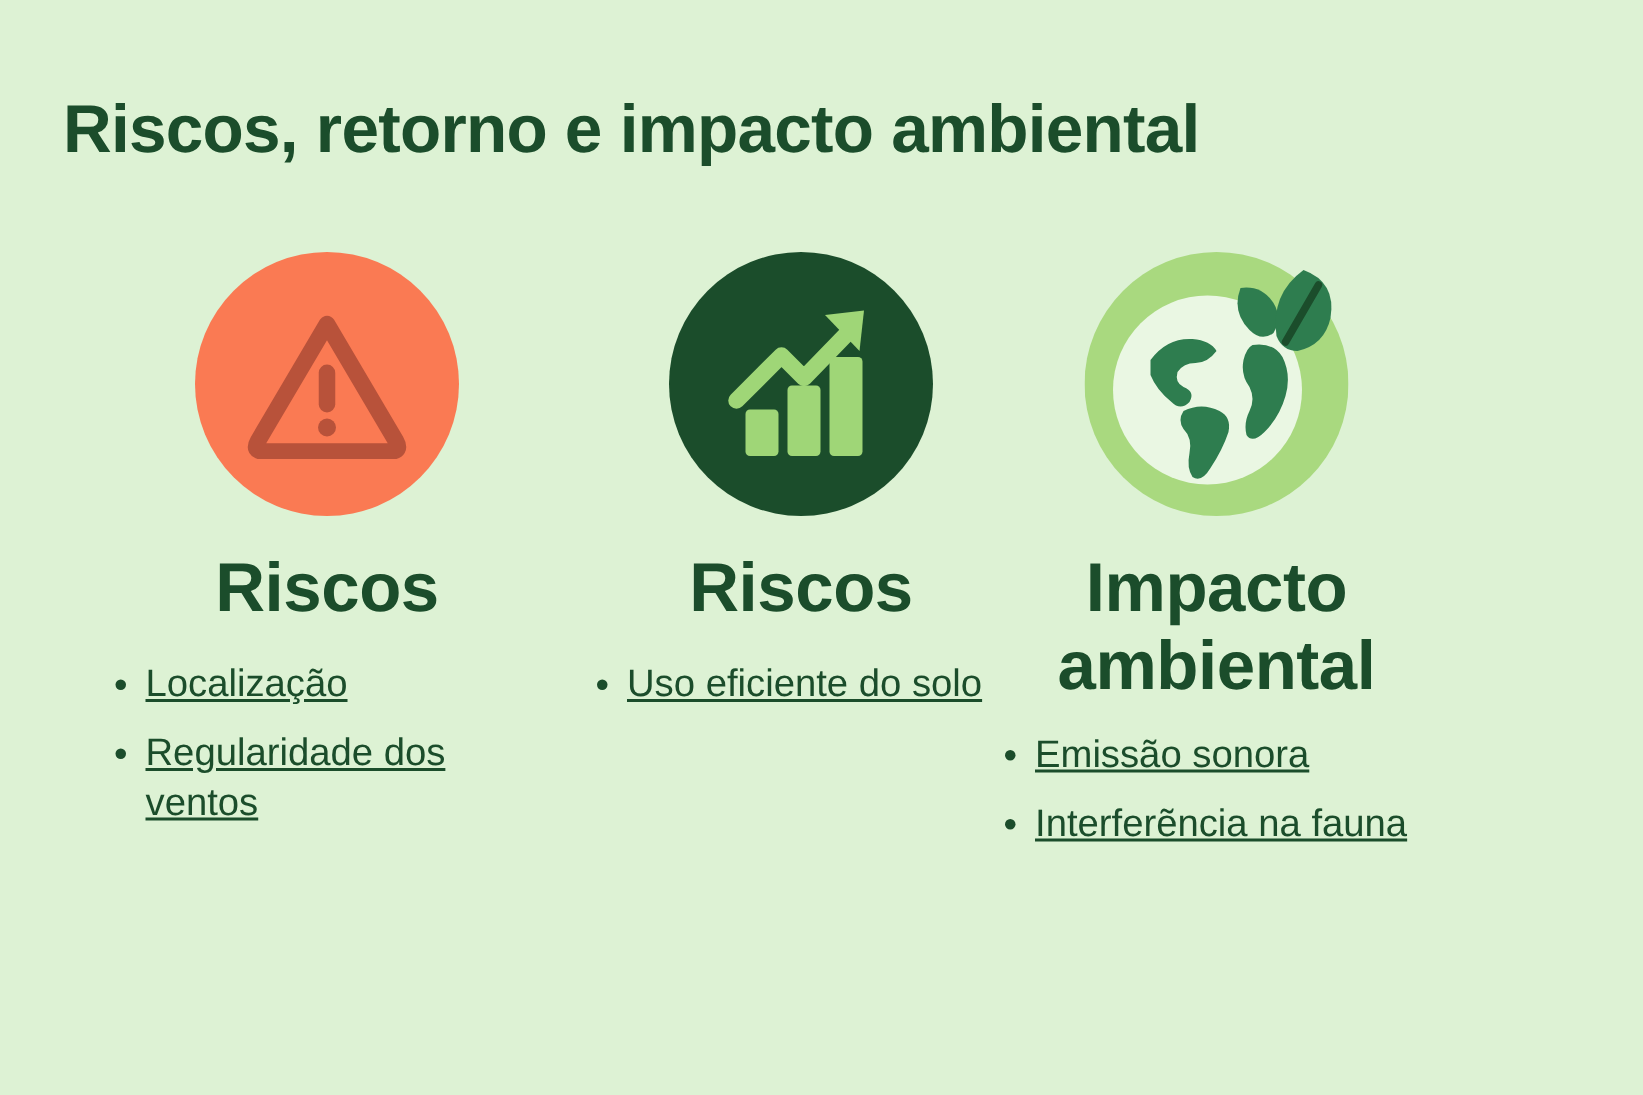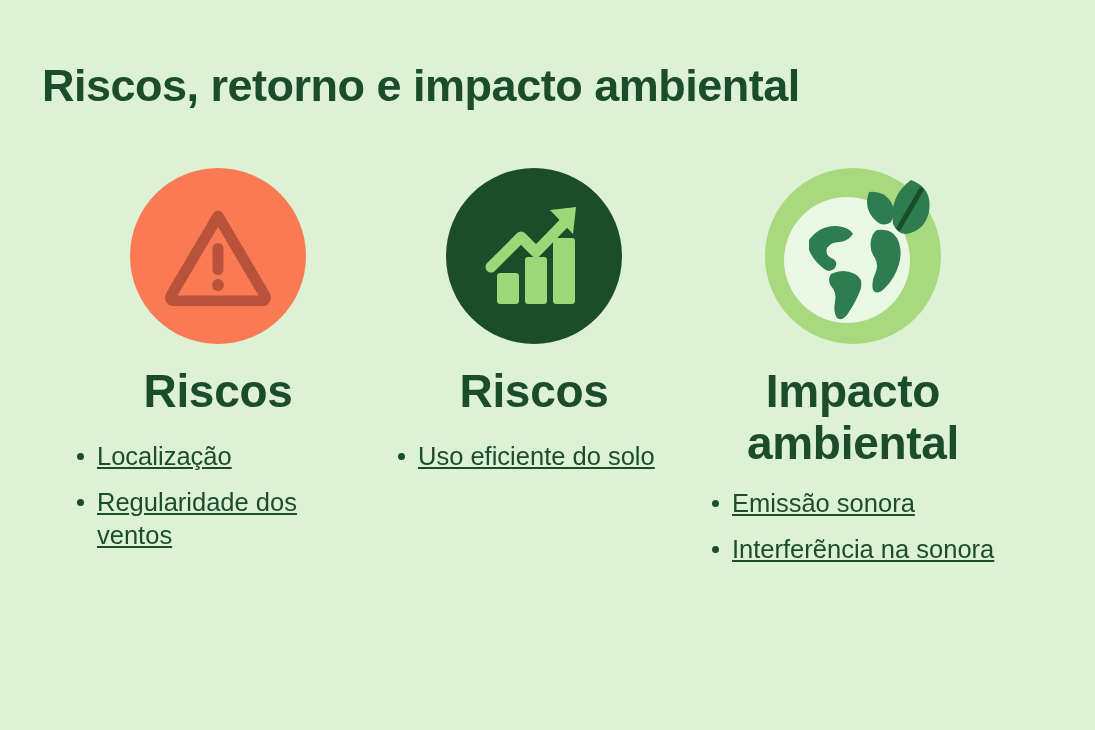--- a/index.html
+++ b/index.html
@@ -40,21 +40,21 @@
     left: 0;
     top: 168px;
     width: 1095px;
   }
   .column {
     position: absolute;
     top: 0;
   }
   .col-1 { left: 57px;  width: 322px; }
   .col-2 { left: 378px; width: 312px; }
-  .col-3 { left: 692px; width: 322px; }
+  .col-3 { left: 650px; width: 322px; }
 
   
   .icon-wrap {
     width: 176px;
     height: 176px;
     border-radius: 50%;
     display: flex;
     align-items: center;
     justify-content: center;
     margin: 0 auto;
@@ -193,19 +193,19 @@
         </svg>
       </div>
 
       <div class="col-heading">Impacto ambiental</div>
 
       <ul class="bullets">
         <li>
           <span class="bullet-text">Emissão sonora</span>
         </li>
         <li>
-          <span class="bullet-text">Interferẽncia na sonora</span>
+          <span class="bullet-text">Interferẽncia na fauna</span>
         </li>
       </ul>
     </div>
 
   </div>
 </div>
 
 </body></html>

